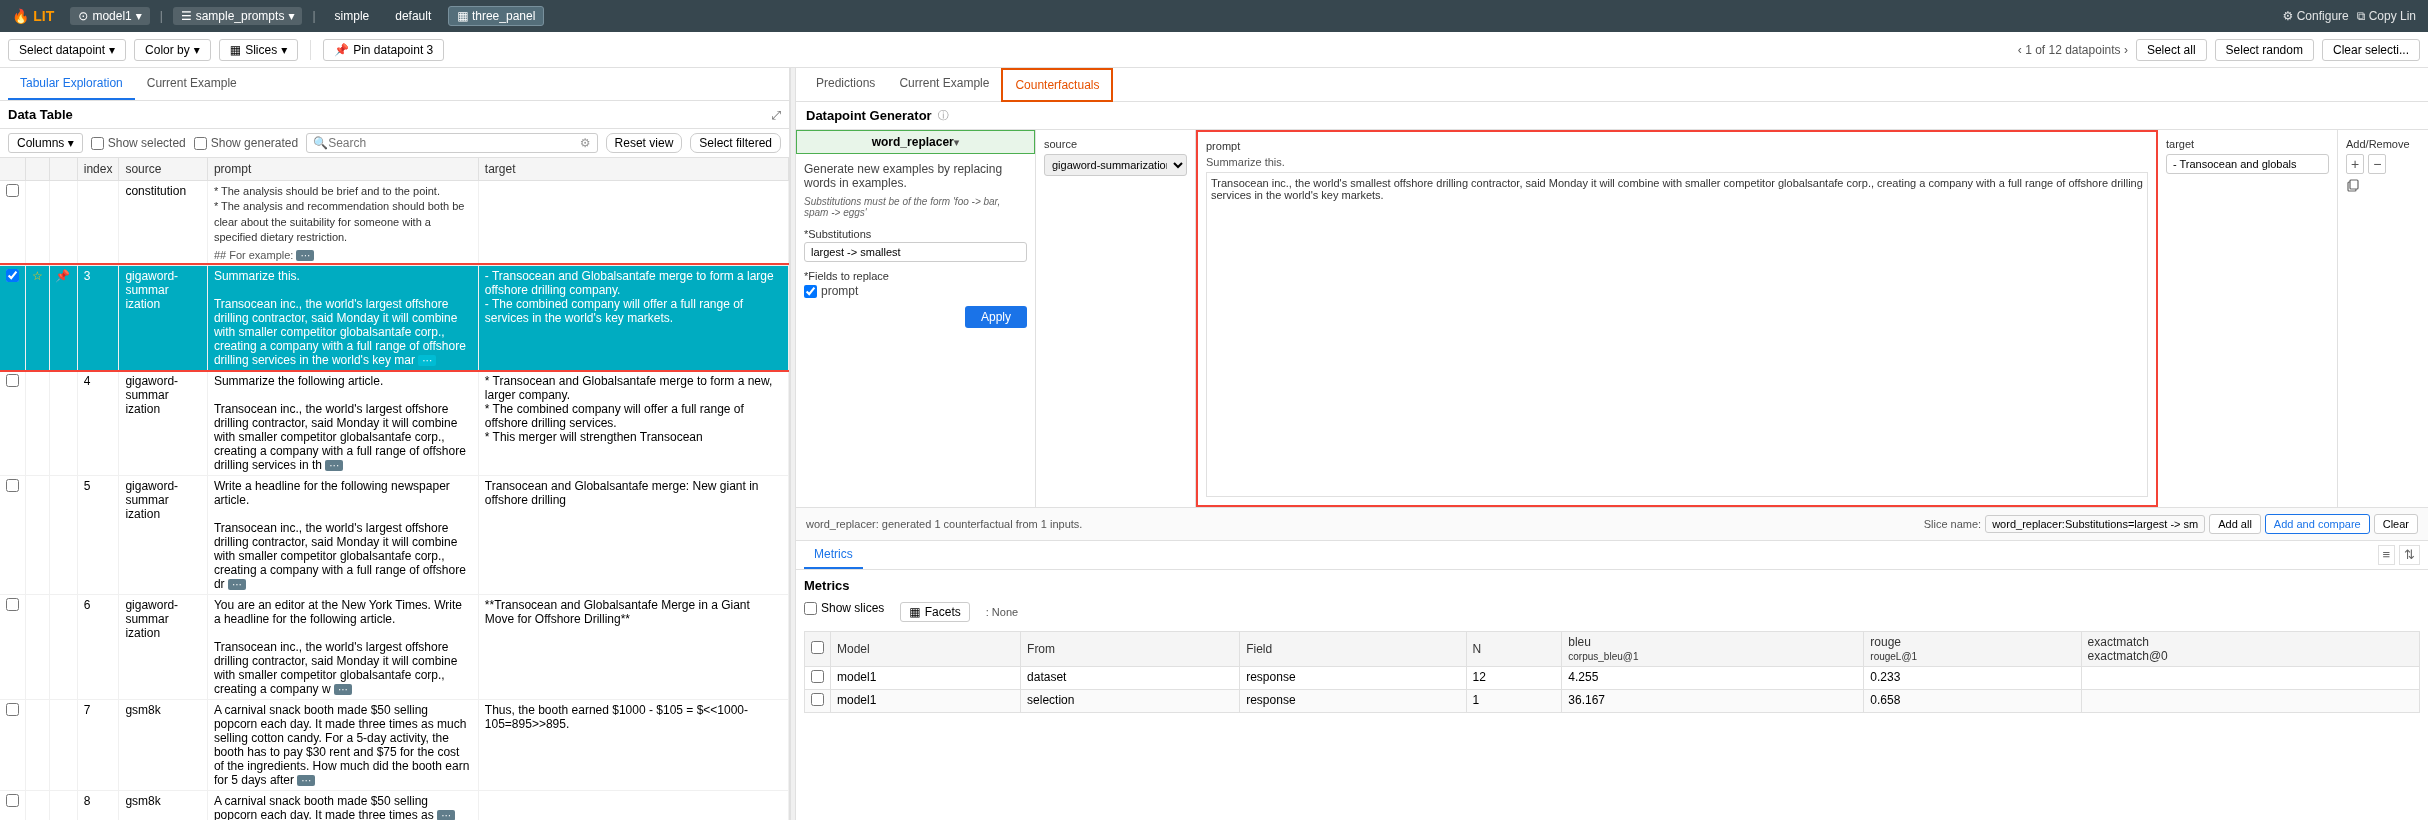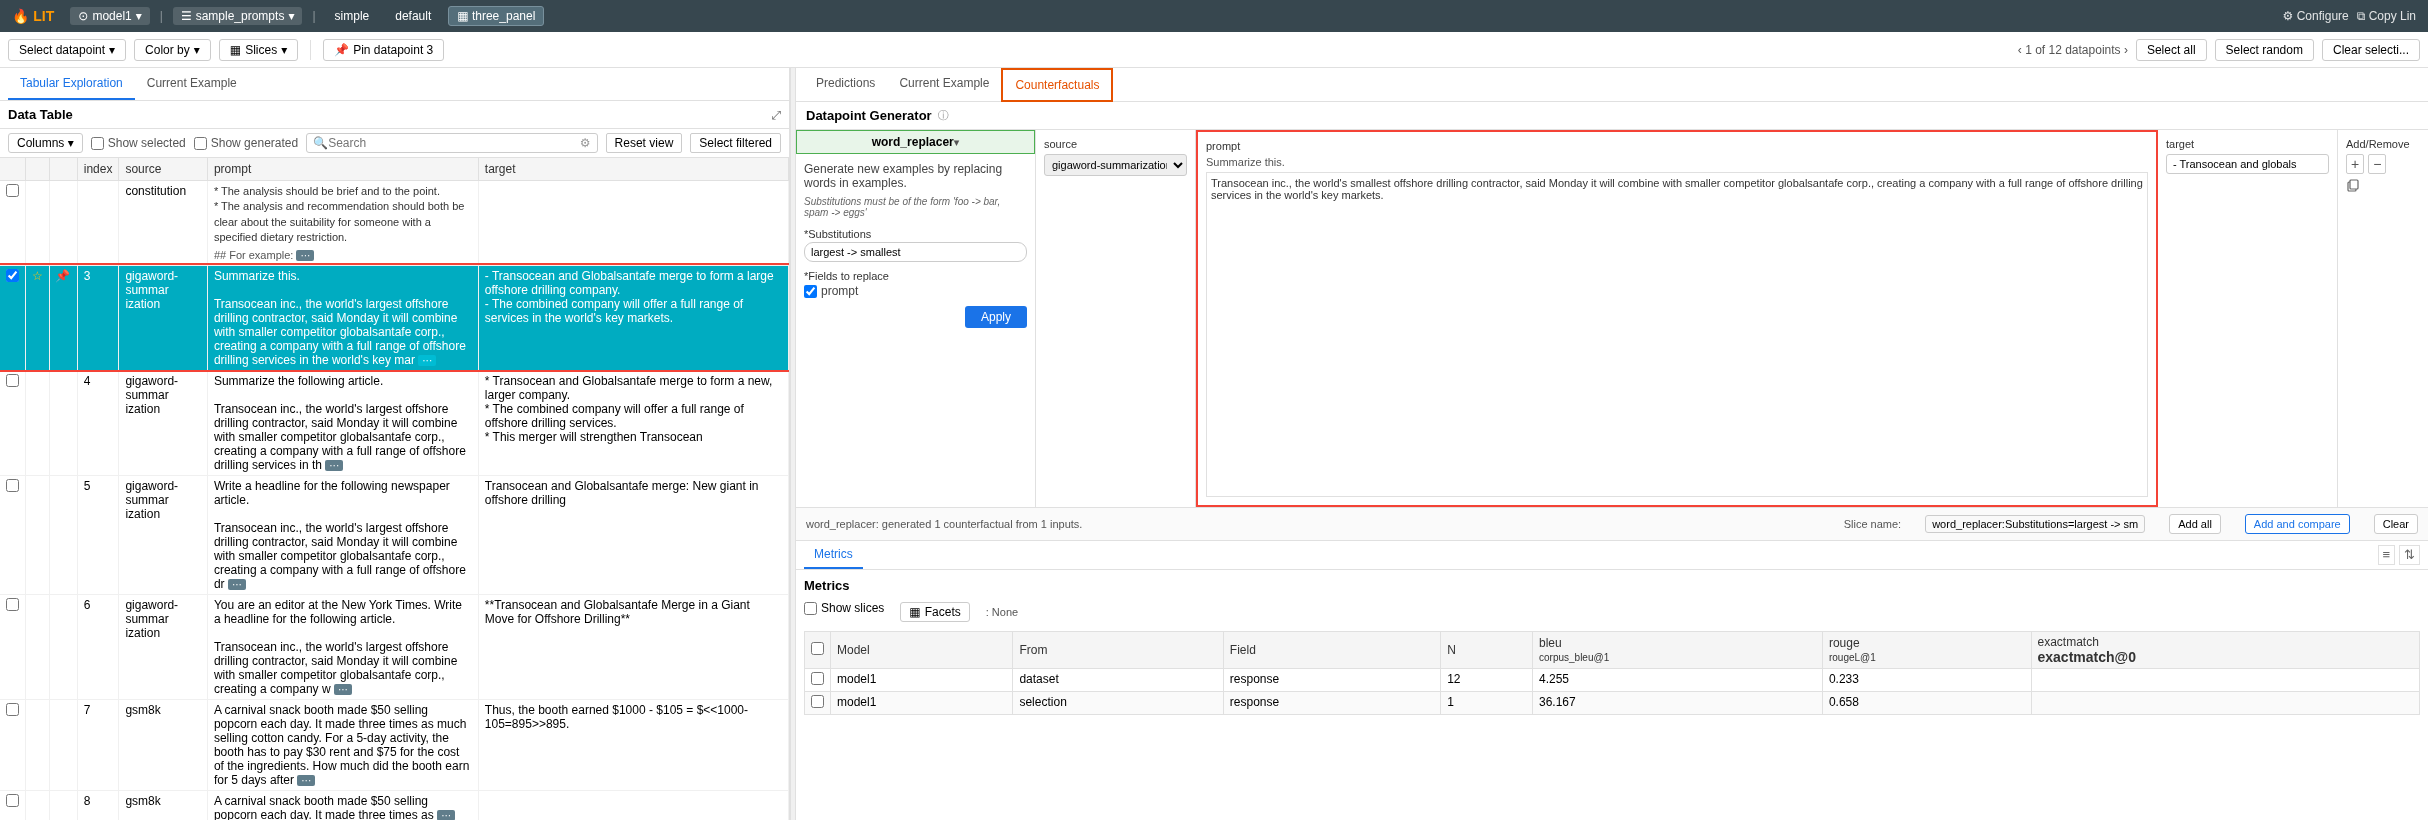--- a/index.html
+++ b/index.html
@@ -57,21 +57,21 @@
     .data-table-controls { display: flex; align-items: center; padding: 4px 8px; gap: 8px; border-bottom: 1px solid #e0e0e0; justify-content: flex-end; }
     .data-table-controls .columns-btn {
       border: 1px solid #ccc; background: #fff; padding: 2px 8px; border-radius: 3px; cursor: pointer; font-size: 12px;
       display: flex; align-items: center; gap: 4px;
     }
     .checkbox-label { display: flex; align-items: center; gap: 4px; font-size: 12px; color: #555; }
     .search-box { display: flex; align-items: center; border: 1px solid #ccc; border-radius: 3px; padding: 2px 6px; flex: 1; max-width: 350px; }
     .search-box input { border: none; outline: none; font-size: 12px; width: 100%; }
     .reset-btn, .filter-btn {
       margin-left: auto; border: 1px solid #ccc; background: #fff; padding: 2px 8px;
-      border-radius: 2px; cursor: pointer; font-size: 12px;
+      border-radius: 7px; cursor: pointer; font-size: 12px;
     }
 
     
     .table-container { flex: 1; overflow-y: auto; overflow-x: auto; }
     table { width: 100%; border-collapse: collapse; font-size: 11px; }
     table thead th { background: #f5f5f5; border-bottom: 1px solid #e0e0e0; border-right: 1px solid #e0e0e0; padding: 4px 6px; text-align: left; position: sticky; top: 0; z-index: 2; white-space: nowrap; color: #333; font-weight: 500; }
     table tbody td { border-bottom: 1px solid #f0f0f0; border-right: 1px solid #f0f0f0; padding: 3px 6px; vertical-align: top; }
     .ellipsis { display: inline-block; background: #00bcd4; color: #fff; padding: 0 4px; border-radius: 2px; font-size: 10px; cursor: pointer; }
     .ellipsis-dark { display: inline-block; background: #607d8b; color: #fff; padding: 0 4px; border-radius: 2px; font-size: 10px; cursor: pointer; }
 
@@ -357,21 +357,21 @@
         <div class="cf-generator">
           <div style="border:1px solid #4caf50; background:#e8f5e9; display:flex; align-items:center; justify-content:center; padding:4px 8px;">
             <span style="font-weight:600; font-size:12px;">word_replacer</span>
             <span style="cursor:pointer; color:#555; font-size:11px;">▾</span>
           </div>
           <div style="padding:8px; font-size:11px; color:#444; flex:1;">
             <div style="margin-bottom:6px;">Generate new examples by replacing words in examples.</div>
             <div style="color:#666; font-style:italic; margin-bottom:10px; font-size:10px;">Substitutions must be of the form 'foo -&gt; bar, spam -&gt; eggs'</div>
             <div style="margin-bottom:8px;">
               <div style="font-size:11px; color:#333; margin-bottom:2px;">*Substitutions</div>
-              <input type="text" style="width: 100%; border: 1px solid rgb(204, 204, 204); padding: 3px 6px; border-radius: 9px; font-size: 11px;" value="largest -&gt; smallest">
+              <input type="text" style="width: 100%; border: 1px solid rgb(204, 204, 204); padding: 3px 6px; border-radius: 3px; font-size: 11px;" value="largest -&gt; smallest">
             </div>
             <div style="margin-bottom:8px;">
               <div style="font-size:11px; color:#333; margin-bottom:2px;">*Fields to replace</div>
               <div style="display:flex; align-items:center; gap:4px;">
                 <input type="checkbox" checked="" style="">
                 <span>prompt</span>
               </div>
             </div>
             <div style="text-align:right;">
               <button style="background:#1a73e8; color:#fff; border:none; padding:4px 16px; border-radius:3px; cursor:pointer; font-size:12px;">Apply</button>
@@ -406,21 +406,21 @@
           <div style="margin-top:4px; cursor:pointer;">
             <svg width="14" height="14" viewBox="0 0 14 14">
               <rect x="2" y="4" width="8" height="9" rx="1" fill="none" stroke="#666" stroke-width="1.2"></rect>
               <rect x="4" y="2" width="8" height="9" rx="1" fill="white" stroke="#666" stroke-width="1.2"></rect>
             </svg>
           </div>
         </div>
 
       </div>
 
-      <div style="border-top:1px solid #e0e0e0; padding:6px 10px; display:flex; align-items:center; gap:24px; background:#fafafa;">
+      <div style="border-top:1px solid #e0e0e0; padding:6px 10px; display:flex; align-items:center; gap:4px; background:#fafafa;">
         <span style="font-size:11px; color:#555; flex:1;">word_replacer: generated 1 counterfactual from 1 inputs.</span>
         <span style="font-size:11px; color:#555;">Slice name:</span>
         <span style="border:1px solid #ccc; padding:2px 6px; border-radius:3px; font-size:11px; background:#f9f9f9;">word_replacer:Substitutions=largest -&gt; sm</span>
         <button style="border:1px solid #ccc; background:#fff; padding:3px 8px; border-radius:3px; cursor:pointer; font-size:11px;">Add all</button>
         <button style="border:1px solid #1a73e8; color:#1a73e8; background:#fff; padding:3px 8px; border-radius:3px; cursor:pointer; font-size:11px;">Add and compare</button>
         <button style="border:1px solid #ccc; background:#fff; padding:3px 8px; border-radius:3px; cursor:pointer; font-size:11px;">Clear</button>
       </div>
 
       <div class="metrics-section">
         <div class="metrics-tab-row">
@@ -446,21 +446,21 @@
           <table class="metrics-table">
             <thead>
               <tr>
                 <th style="width:20px;"><input type="checkbox" style=""></th>
                 <th>Model</th>
                 <th>From</th>
                 <th>Field</th>
                 <th>N</th>
                 <th>bleu<br><span style="font-weight:normal; font-size:10px;">corpus_bleu@1</span></th>
                 <th>rouge<br><span style="font-weight:normal; font-size:10px;">rougeL@1</span></th>
-                <th>exactmatch<br><span style="font-weight:bold; font-size:14px;">exactmatch@0</span></th>
+                <th>exactmatch<br><span style="font-weight:normal; font-size:12px;">exactmatch@0</span></th>
               </tr>
             </thead>
             <tbody>
               <tr>
                 <td><input type="checkbox" style=""></td>
                 <td>model1</td>
                 <td>dataset</td>
                 <td>response</td>
                 <td>12</td>
                 <td>4.255</td>

